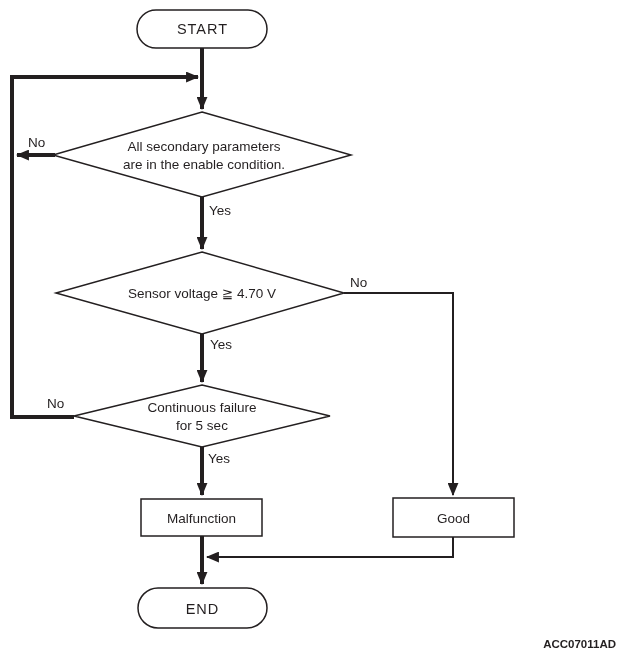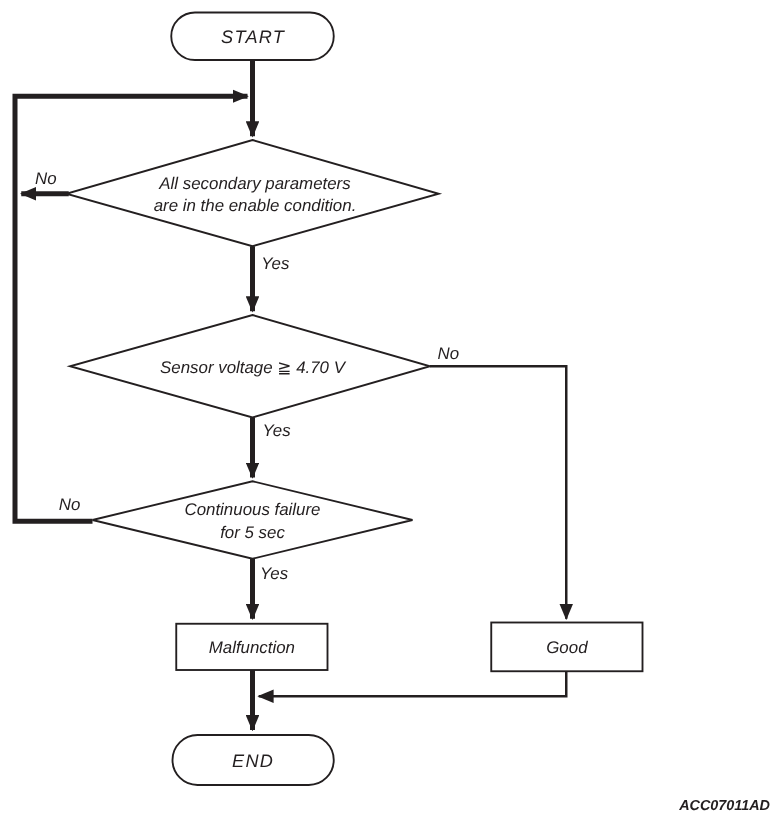--- a/index.html
+++ b/index.html
@@ -7,21 +7,20 @@
     margin: 0;
     padding: 0;
     background: var(--background);
   }
   #page {
     position: relative;
     width: 619px;
     height: 657px;
     background: var(--background);
     overflow: hidden;
-    font-style: italic;
   }
   svg { display: block; }
   .shape {
     fill: var(--background);
     stroke: var(--ink);
     stroke-width: 1.5;
   }
   .flow-thick {
     stroke: var(--ink);
     stroke-width: 4;

